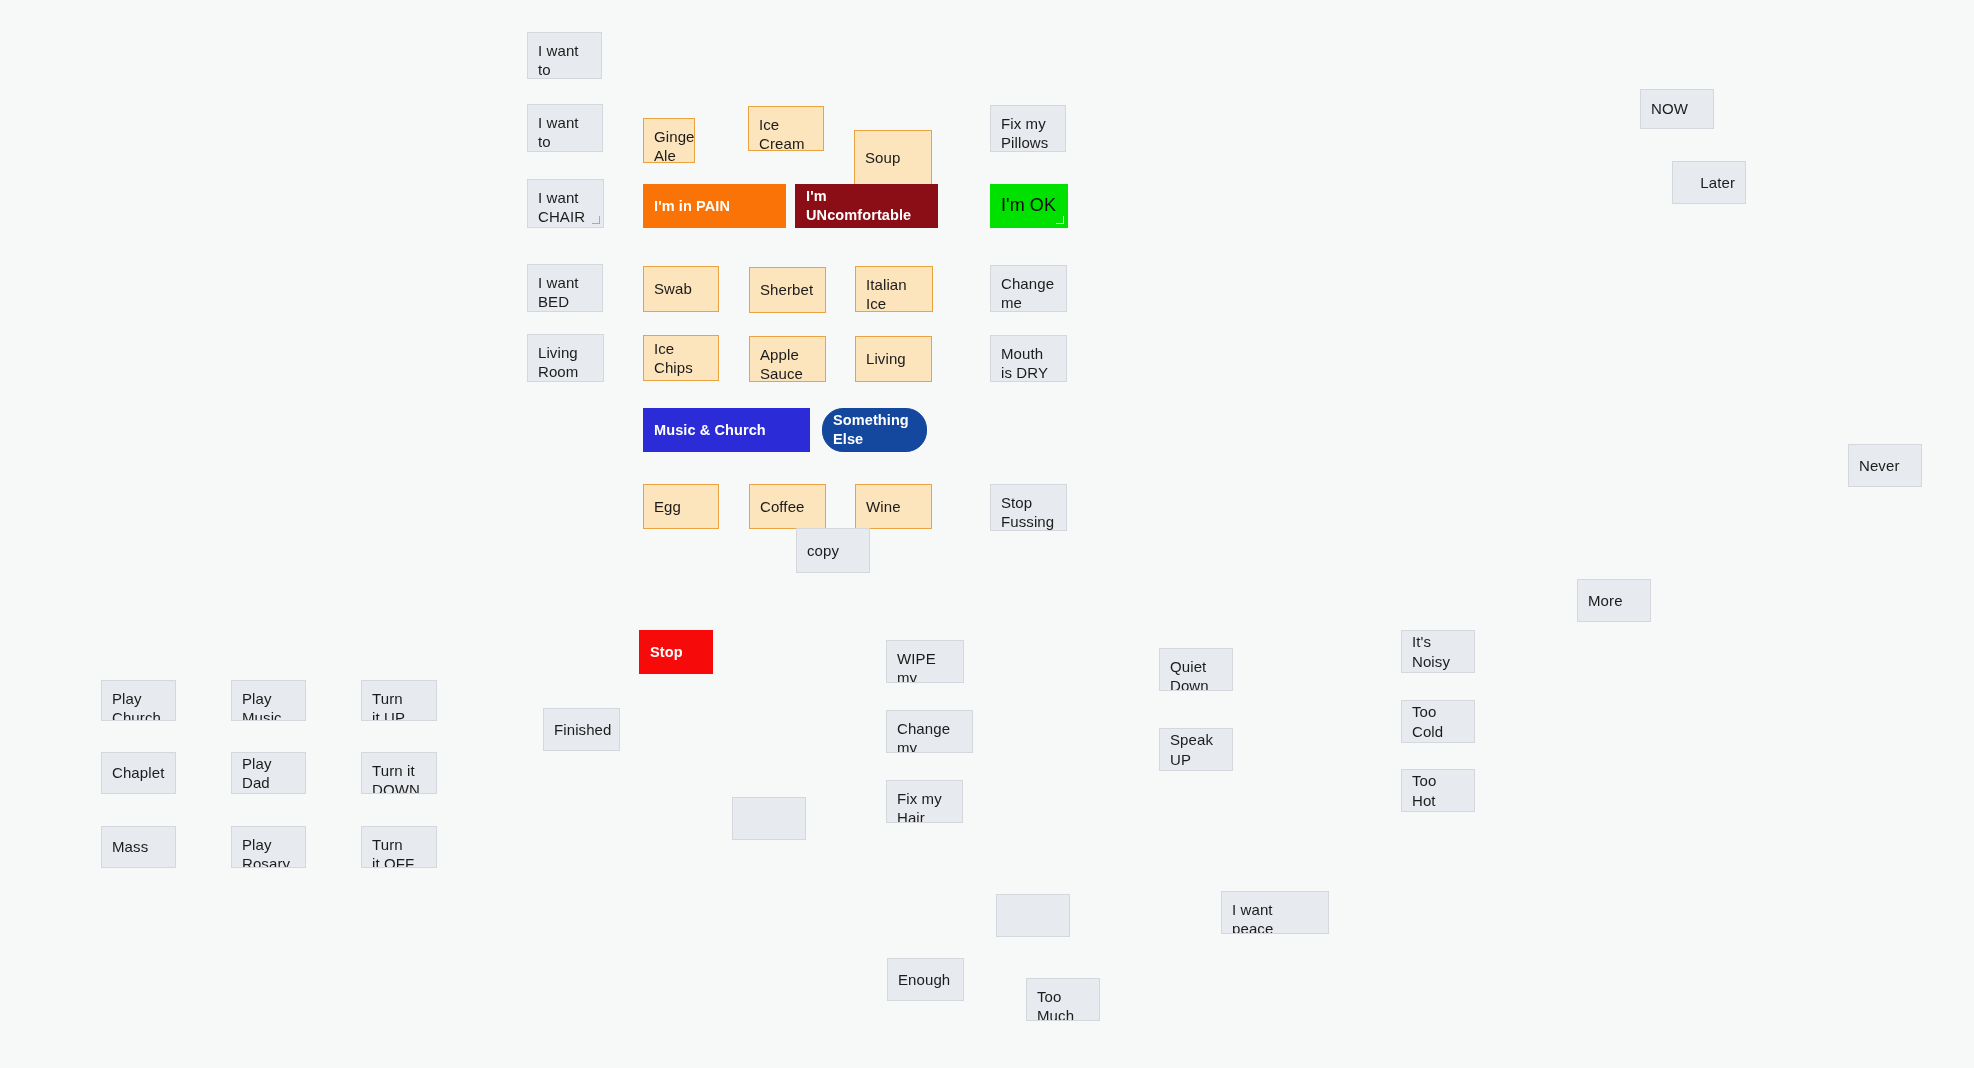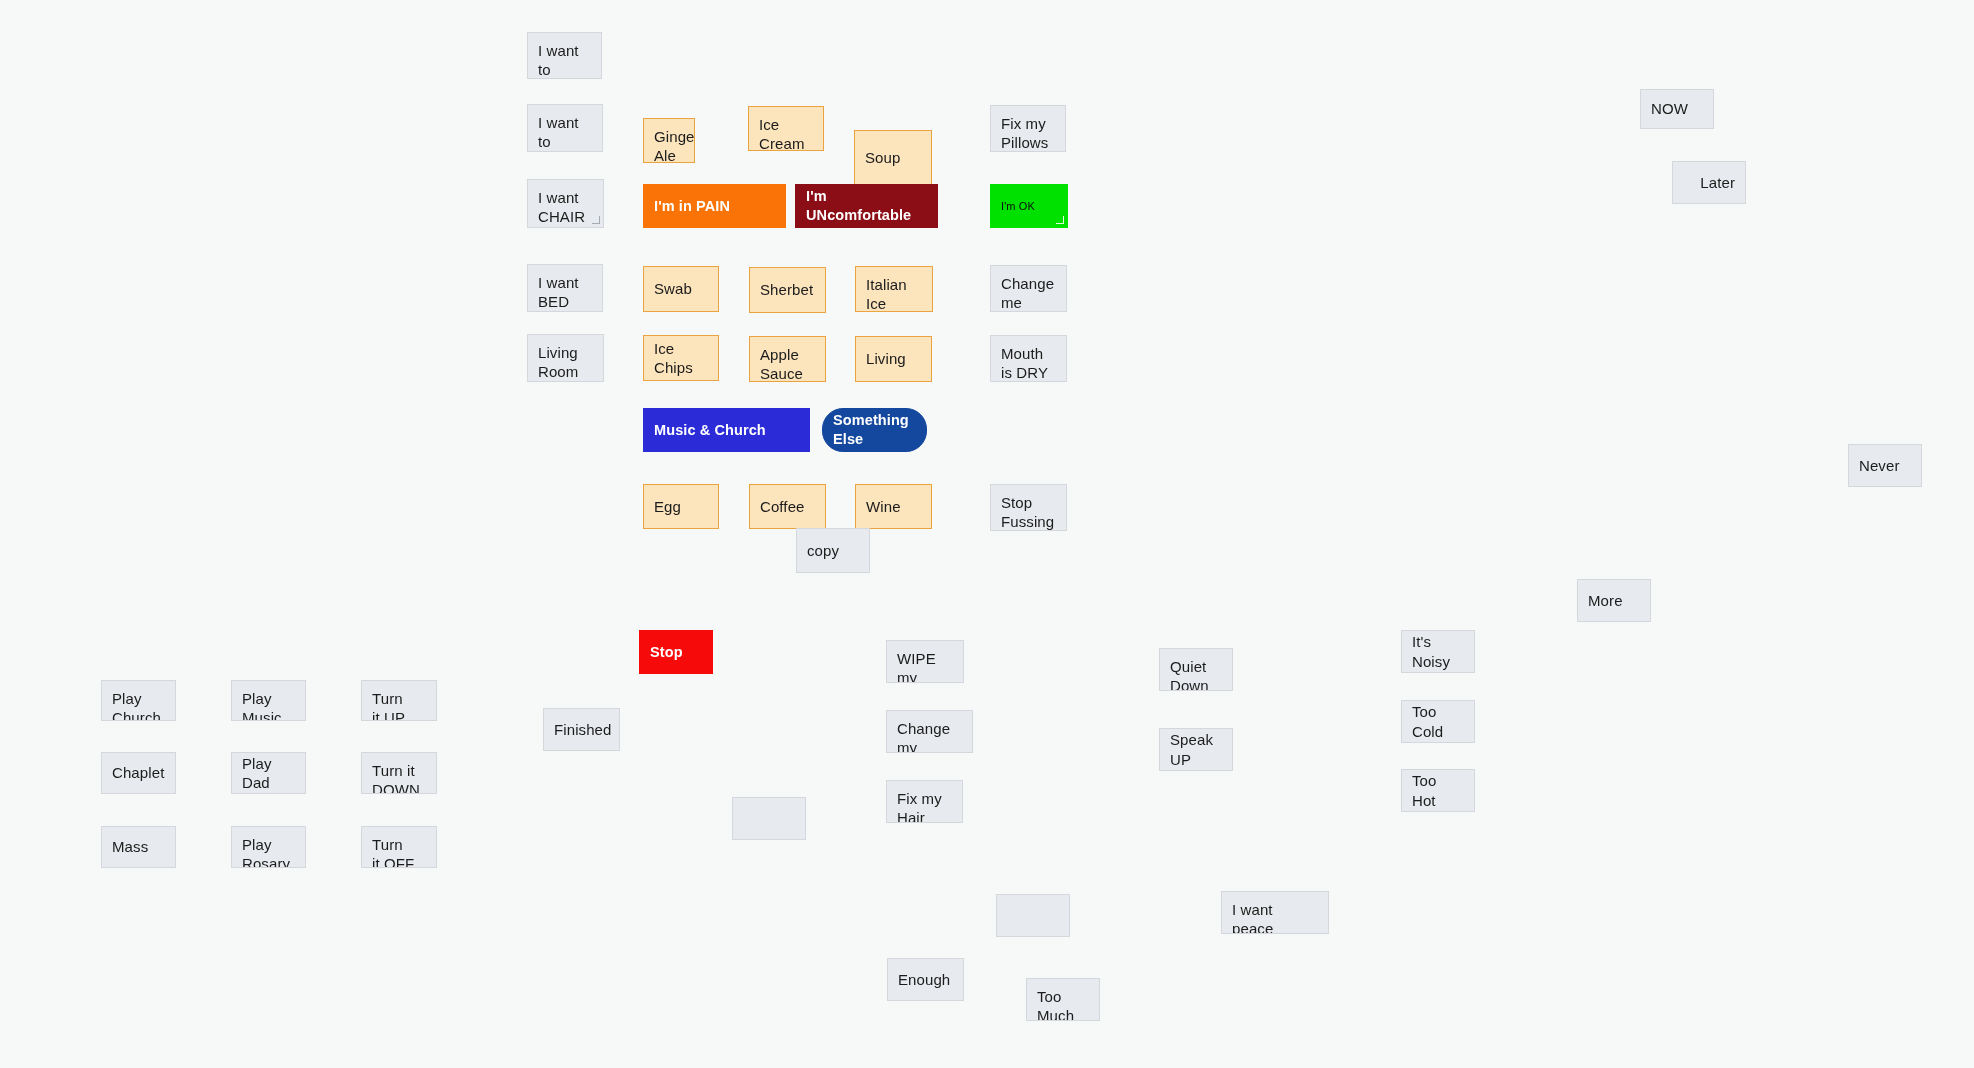--- a/index.html
+++ b/index.html
@@ -58,21 +58,21 @@
     border-color: #8b0d16;
     color: #ffffff;
     font-weight: 600;
     font-size: 14.5px;
   }
   .v-ok {
     background: #00e100;
     border-color: #00e100;
     color: #0d0d0d;
     font-weight: 500;
-    font-size: 11px;
+    font-size: 18px;
   }
   .v-music {
     background: #2b2bd8;
     border-color: #2b2bd8;
     color: #ffffff;
     font-weight: 700;
     font-size: 14.5px;
   }
   .v-somethingelse {
     background: #14489e;

